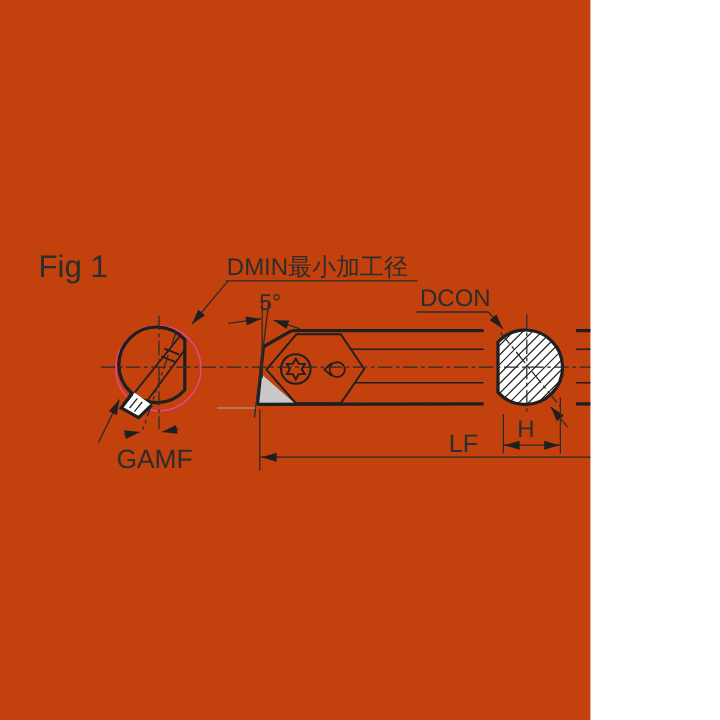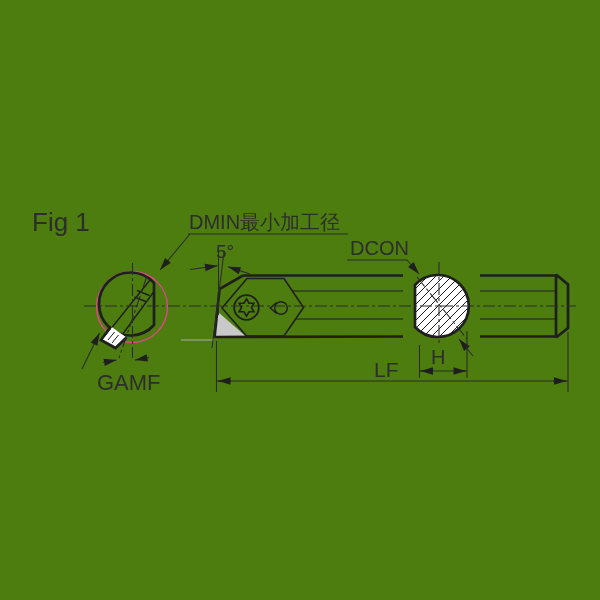--- a/index.html
+++ b/index.html
@@ -1,16 +1,16 @@
 <!DOCTYPE html>
 <html><head>
 <meta charset="utf-8">
 <style>
   html,body{margin:0;padding:0;background:#ffffff;}
-  .stage{position:relative;width:600px;height:600px;background:#4d7c0f;overflow:hidden;
+  .stage{position:relative;width:492px;height:600px;background:#c2410c;overflow:hidden;
          font-family:"Liberation Sans", sans-serif;}
   svg{display:block;}
   text{font-family:"Liberation Sans", sans-serif;fill:#2d2d2d;}
   .ink{stroke:#1f1f1f;fill:none;}
   .thick{stroke-width:2.7;}
   .mid{stroke-width:1.6;}
   .thin{stroke-width:1.15;}
   .cl{stroke:#2b2b2b;stroke-width:1.05;fill:none;stroke-dasharray:12 3 3 3;}
   .dim{stroke:#2b2b2b;stroke-width:1.05;fill:none;}
   .hatch{stroke:#1f1f1f;stroke-width:1;fill:none;}

